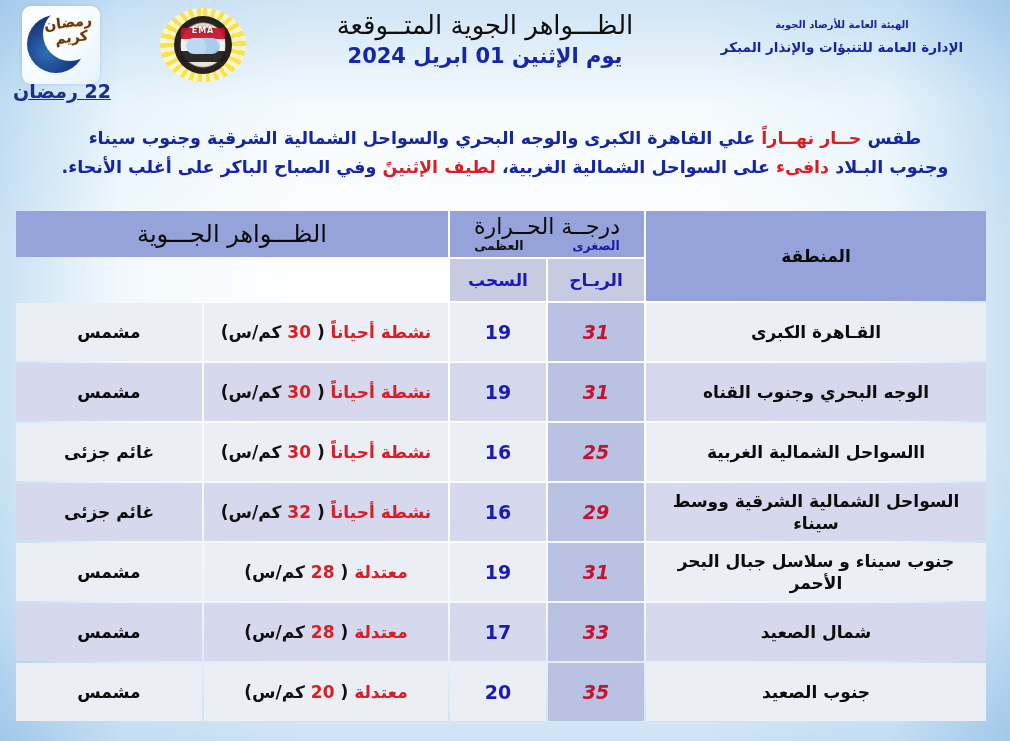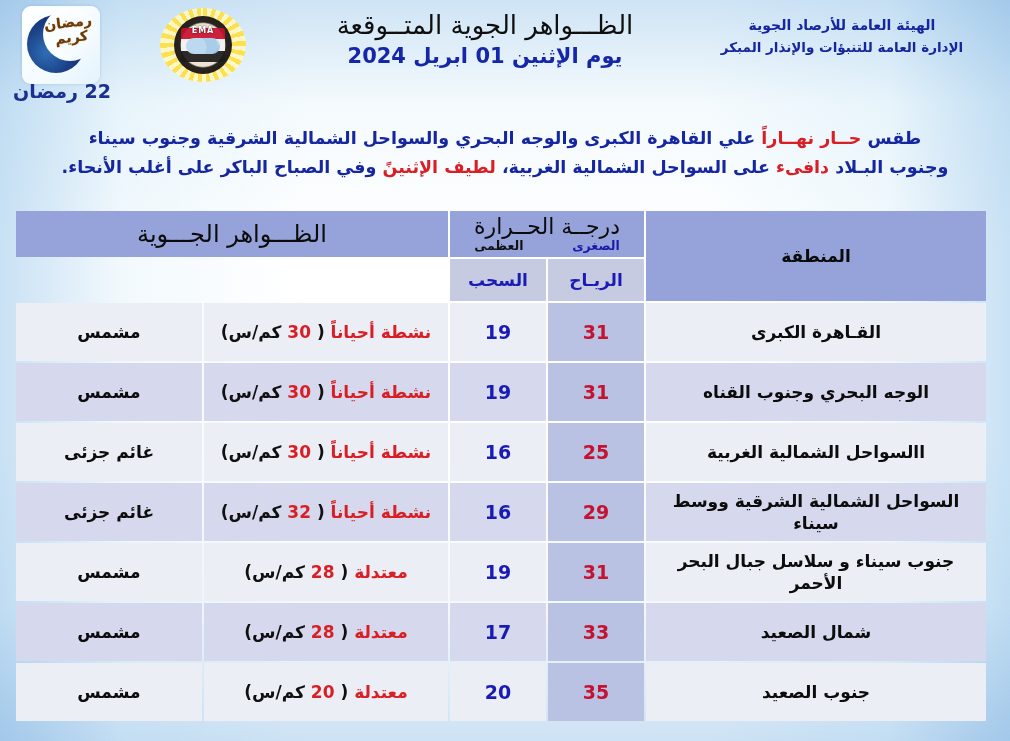--- a/index.html
+++ b/index.html
@@ -78,20 +78,21 @@
     position: absolute;
     left: 12px;
     top: 80px;
     width: 100px;
     text-align: center;
     font-size: 19px;
     font-weight: 700;
     color: #1a2f8f;
     direction: rtl;
     white-space: nowrap;
+    text-decoration: underline;
   }
 
   
   .ema-logo {
     position: absolute;
     left: 160px;
     top: 8px;
     width: 86px;
     height: 74px;
   }
@@ -172,21 +173,21 @@
   .agency {
     position: absolute;
     right: 18px;
     top: 14px;
     width: 300px;
     text-align: center;
     color: #15269e;
     font-weight: 700;
     line-height: 22px;
   }
-  .agency div:nth-child(1) { font-size: 14px; }
+  .agency div:nth-child(1) { font-size: 10px; }
   .agency div:nth-child(2) { font-size: 13.5px; }
 
   
   #summary {
     position: absolute;
     top: 124px;
     left: 60px;
     right: 60px;
     text-align: center;
     font-size: 17.5px;
@@ -270,20 +271,21 @@
     height: 58px;
     font-size: 17px;
     padding: 4px 6px;
     line-height: 22px;
   }
   tbody td.region { font-size: 17px; color: #0c0c0c; }
   tbody td.tmax {
     background: #b9c2e3 !important;
     color: #c41230;
     font-size: 19px;
+    font-style: italic;
   }
   tbody td.tmin {
     color: #1a1ab4;
     font-size: 19px;
   }
   tbody td.wind { font-size: 17px; color: #101010; }
   tbody td.wind .spd { color: #d81f26; }
   tbody td.wind .act { color: #d81f26; }
   tbody td.cloud { font-size: 17px; }
 </style>

